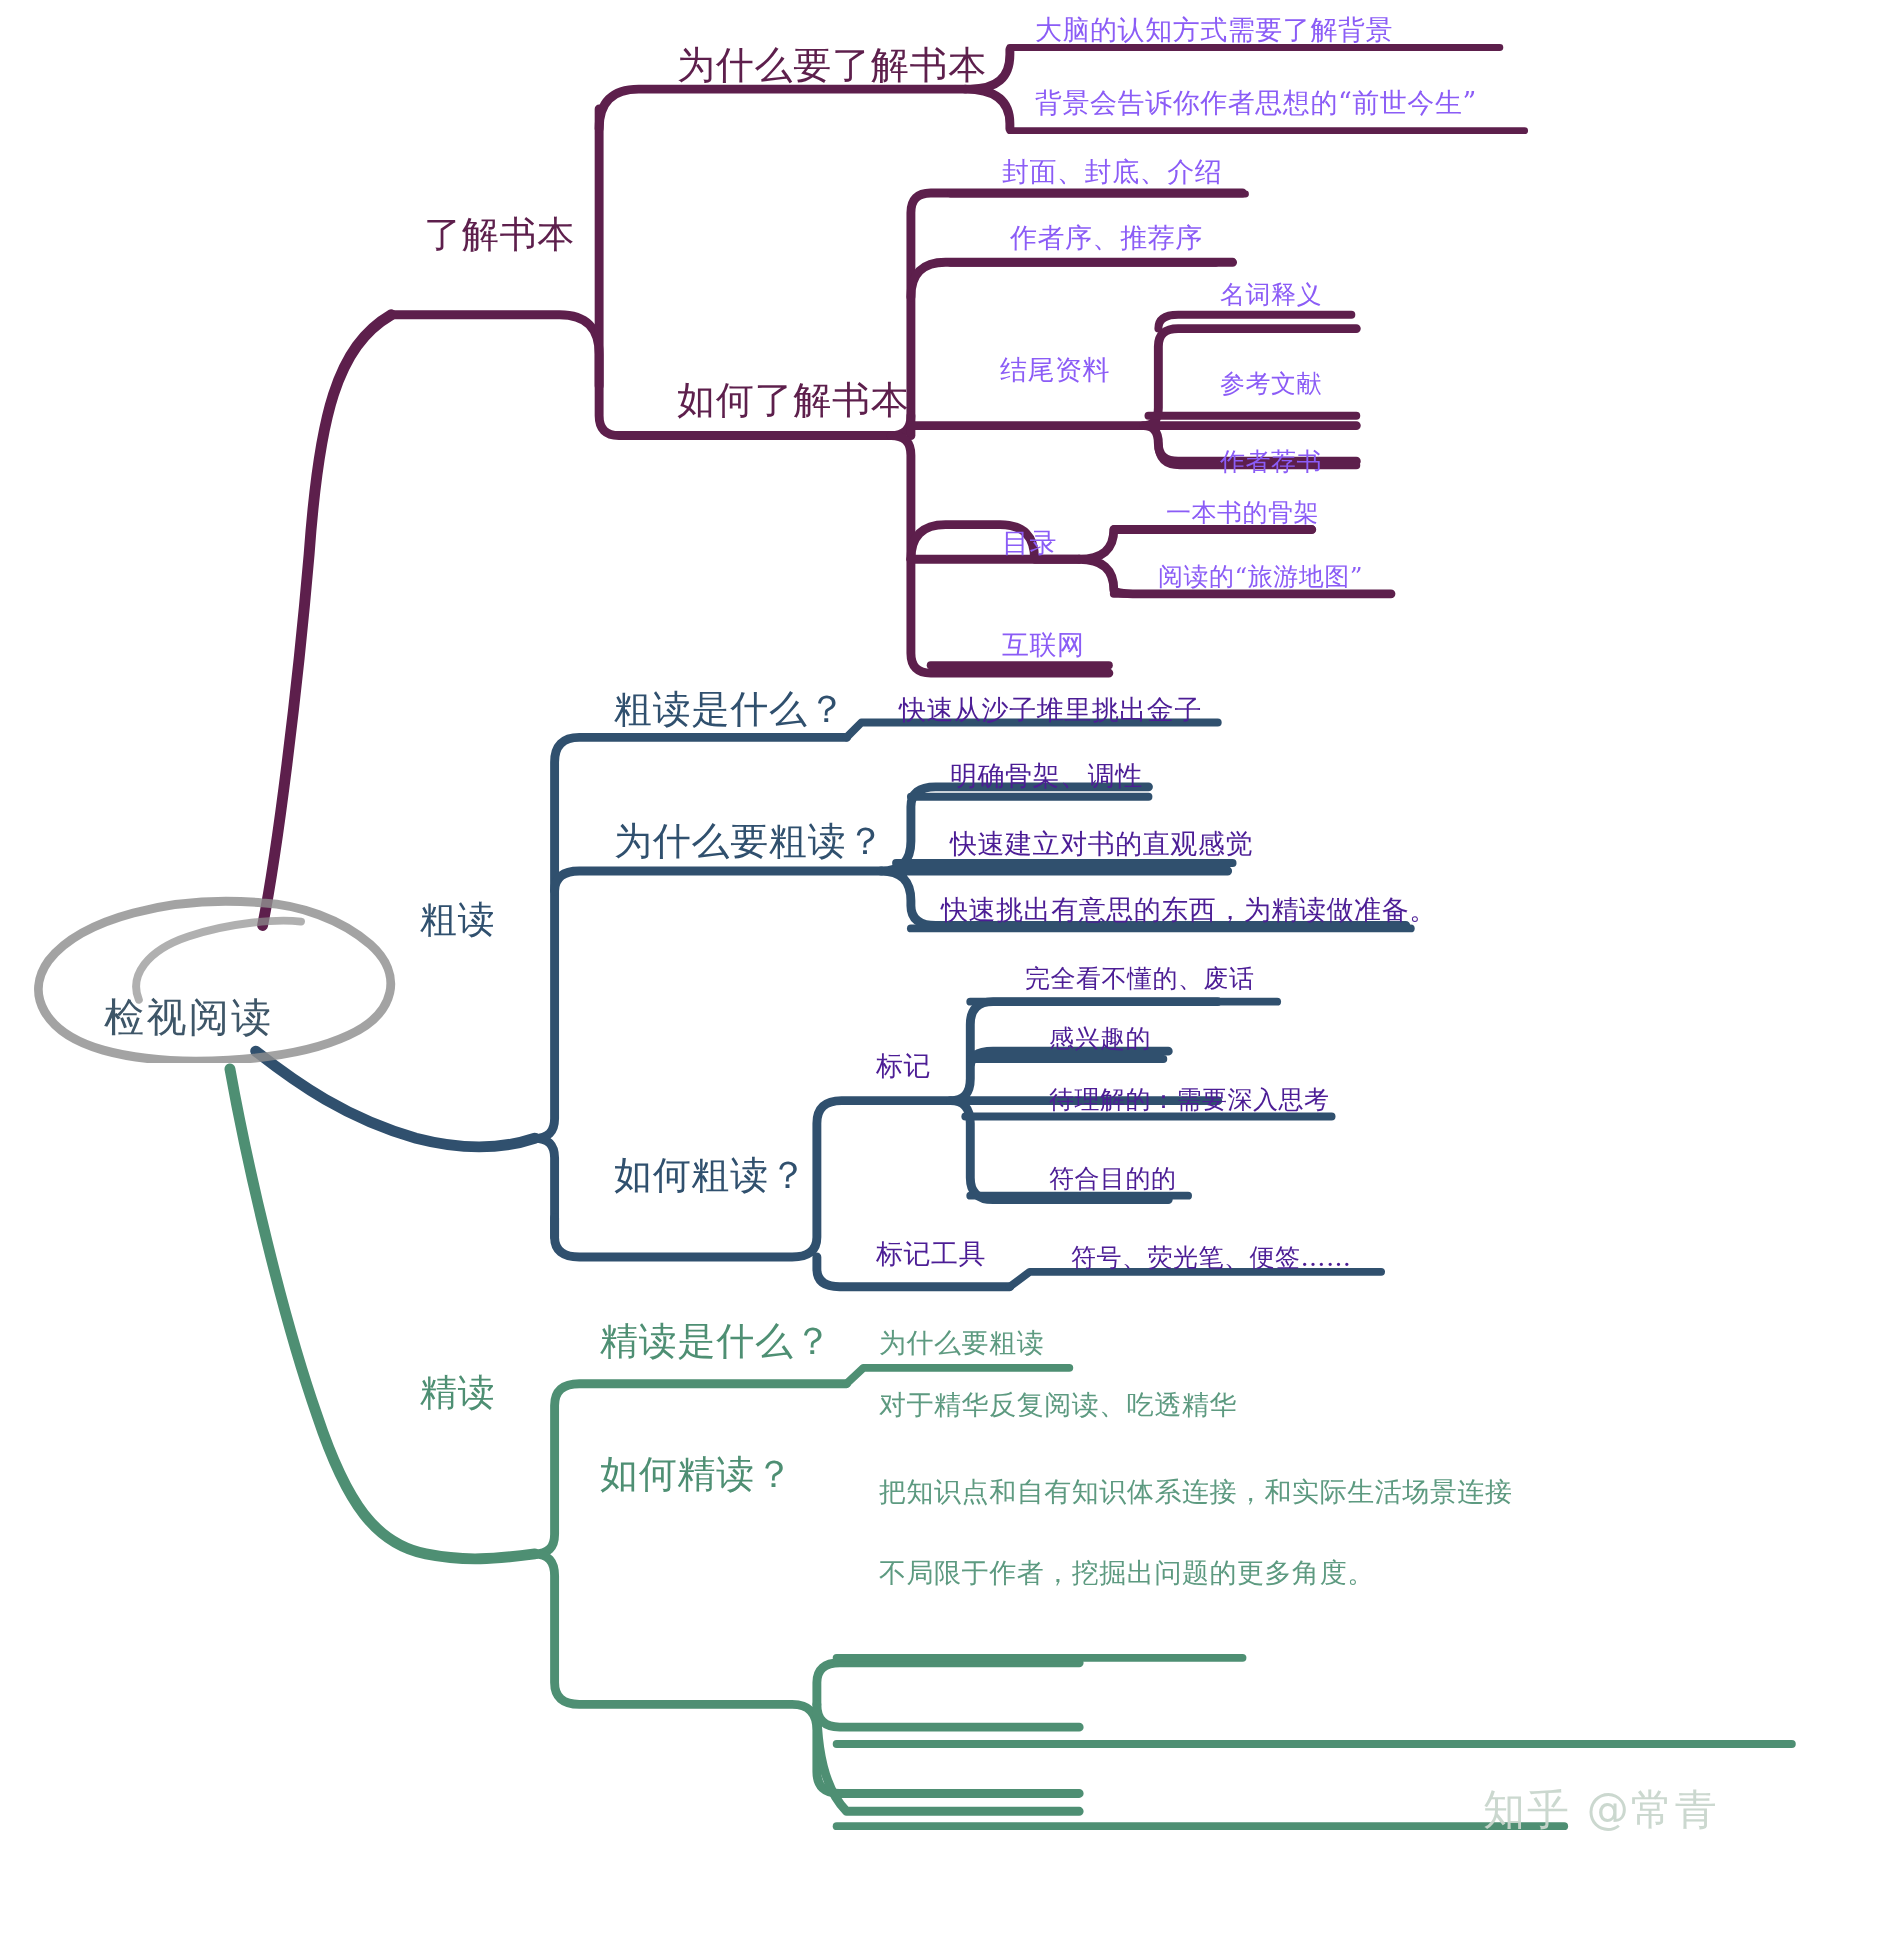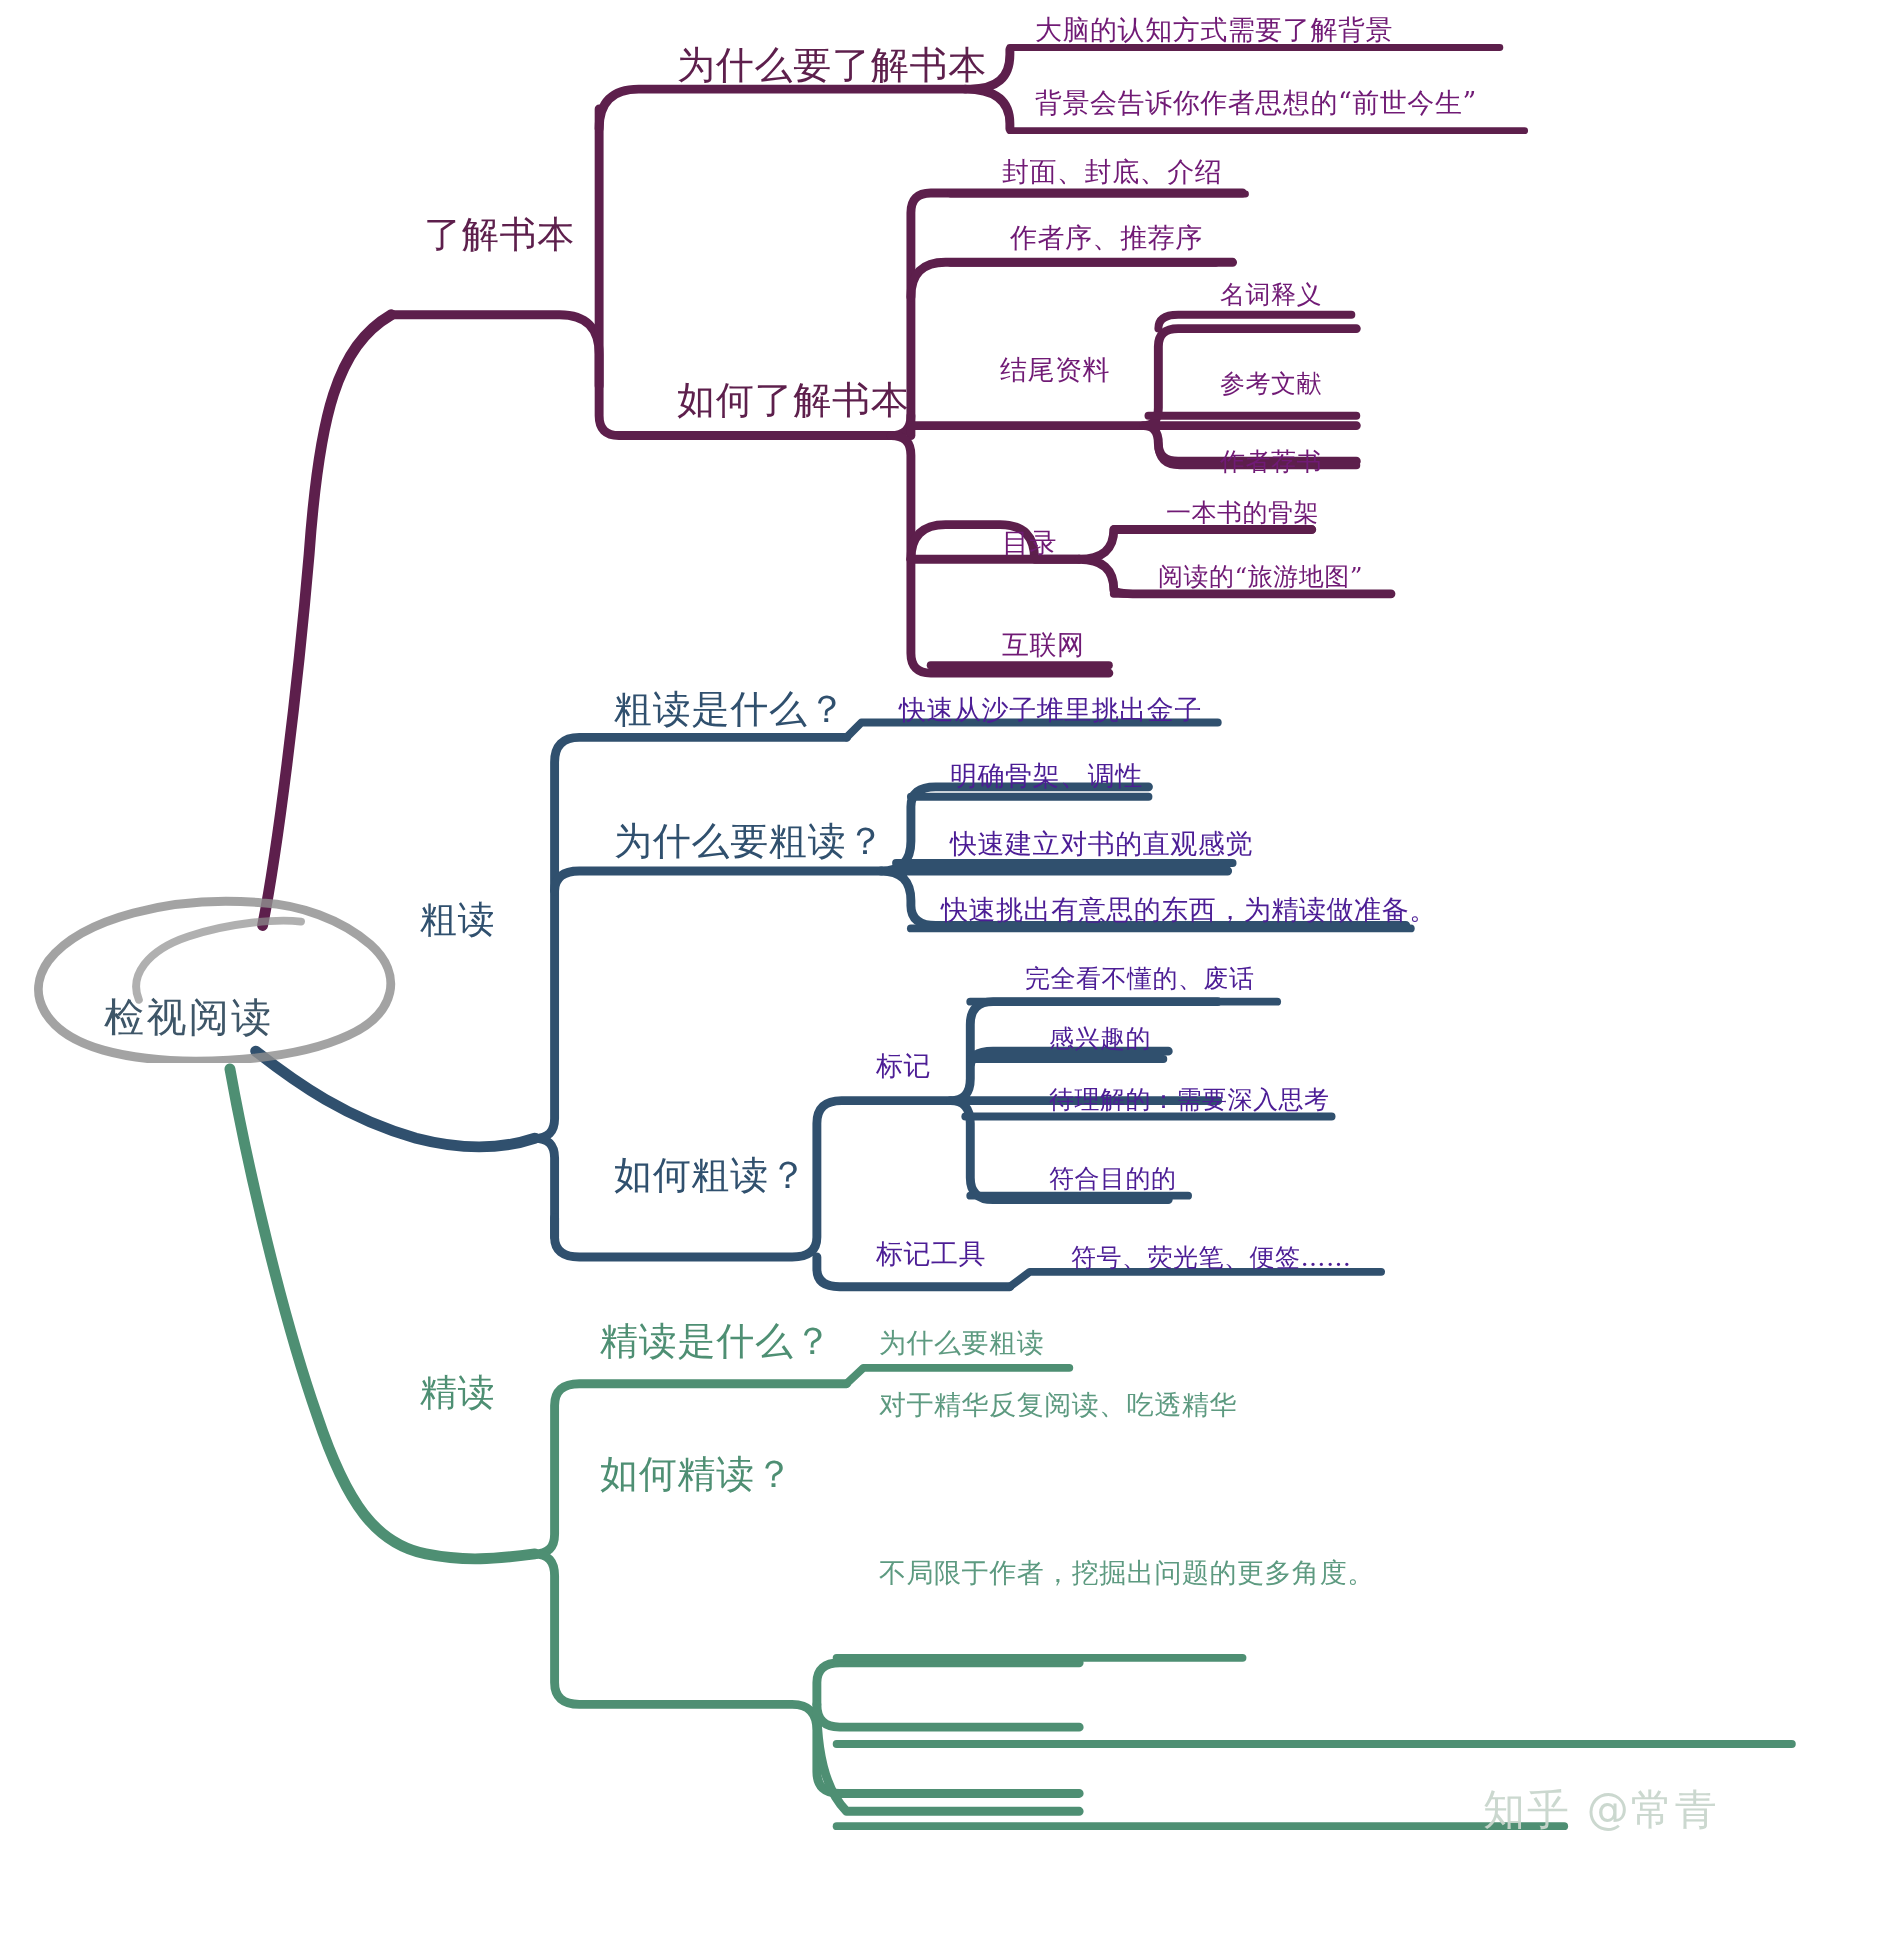--- a/index.html
+++ b/index.html
@@ -22,21 +22,21 @@
   }
   .node{
     position:absolute;
     white-space:nowrap;
     line-height:1;
     letter-spacing:0.02em;
     font-weight:400;
   }
   
   .n-purple{ color:#5d1f4c; }
-  .n-purple-lite{ color:#701a75; }
+  .n-purple-lite{ color:#8b5cf6; }
   .n-blue{ color:#30506e; }
   .n-blue-lite{ color:#4c1d95; }
   .n-green{ color:#4e8f73; }
   .n-green-lite{ color:#5d9a80; }
   .sz-l1{ font-size:37px; }
   .sz-l2{ font-size:38px; }
   .sz-l3{ font-size:27px; }
   .sz-l4{ font-size:25px; }
 
   
@@ -223,19 +223,20 @@
   <div class="node sz-l1 n-green" style="left:420px; top:1374px;">精读</div>
 
   <div class="node sz-l2 n-green" style="left:600px; top:1322px;">精读是什么？</div>
 
   <div class="node sz-l3 n-green-lite" style="left:879px; top:1329px;">为什么要粗读</div>
 
   <div class="node sz-l2 n-green" style="left:600px; top:1455px;">如何精读？</div>
 
   <div class="node sz-l3 n-green-lite" style="left:879px; top:1391px;">对于精华反复阅读、吃透精华</div>
 
+  <div class="node sz-l3 n-green-lite" style="left:879px; top:1478px;">把知识点和自有知识体系连接，和实际生活场景连接</div>
 
   <div class="node sz-l3 n-green-lite" style="left:879px; top:1559px;">不局限于作者，挖掘出问题的更多角度。</div>
 
   <div id="watermark">知乎 @常青</div>
 
 </div>
 
 
 </body></html>

